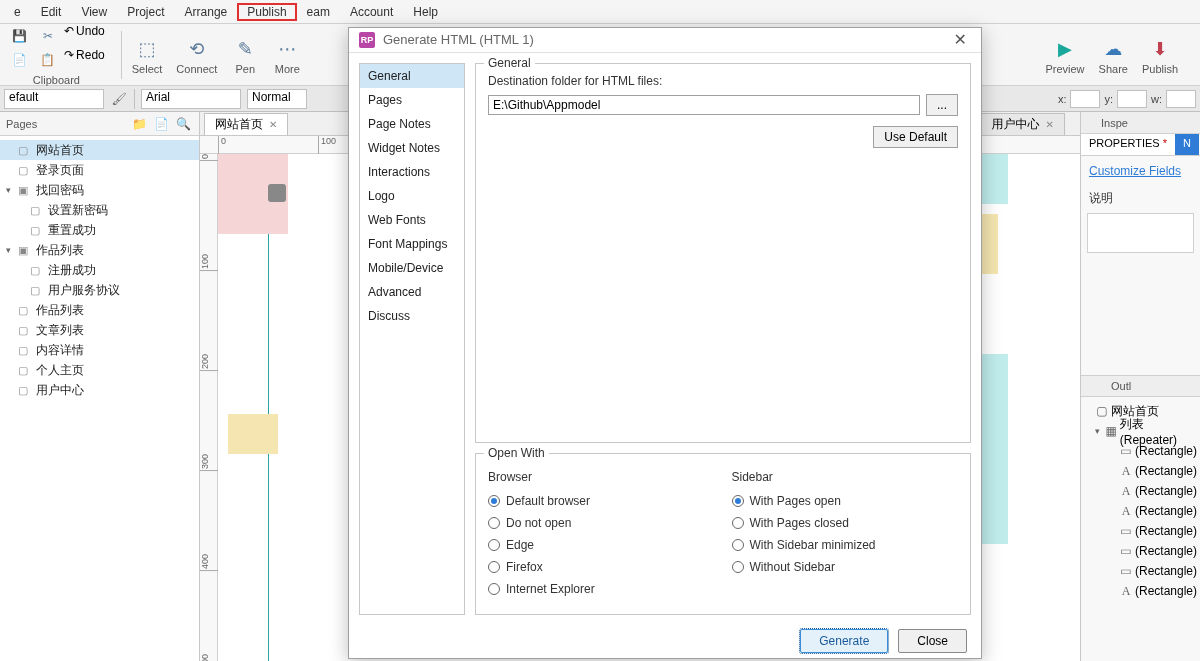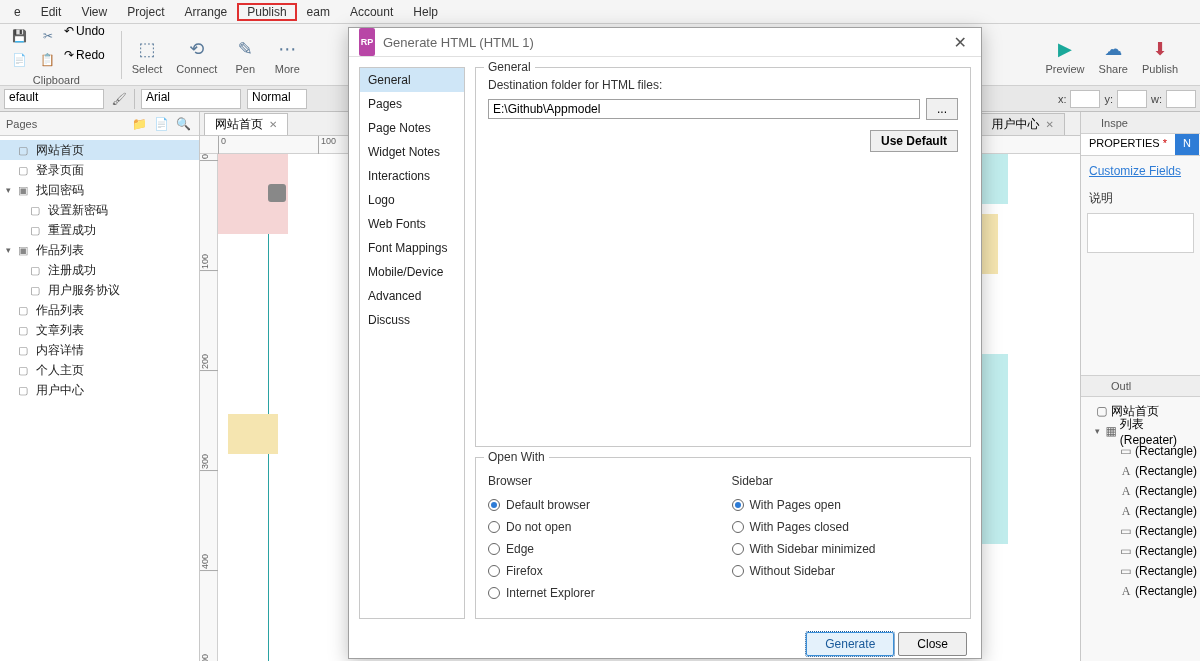--- a/index.html
+++ b/index.html
@@ -74,42 +74,42 @@
 .rp-header2 { margin-top: 120px; height: 22px; background: #eee; display: flex; align-items: center; padding-left: 30px; font-size: 11px; color: #555; border-top: 1px solid #d0d0d0; border-bottom: 1px solid #d0d0d0; }
 .outline-tree { padding: 4px 0; font-size: 11px; }
 .ot-item { display: flex; align-items: center; height: 20px; padding-left: 4px; }
 .ot-item .ot-icon { width: 14px; text-align: center; color: #666; margin-right: 2px; }
 .ot-item.l1 { padding-left: 14px; }
 .ot-item.l2 { padding-left: 28px; }
 
 
 .dialog { position: absolute; left: 348px; top: 27px; width: 634px; height: 632px; background: #fff; border: 1px solid #a0a0a0; box-shadow: 0 4px 18px rgba(0,0,0,0.25); display: flex; flex-direction: column; }
 .dlg-title { height: 30px; background: #fff; display: flex; align-items: center; padding: 0 10px; border-bottom: 1px solid #e0e0e0; }
-.dlg-title-icon { width: 16px; height: 28px; background: #b846a6; margin-right: 8px; border-radius: 2px; display:flex; align-items:center; justify-content:center; color:#fff; font-size:9px; font-weight:bold; }
+.dlg-title-icon { width: 16px; height: 16px; background: #b846a6; margin-right: 8px; border-radius: 2px; display:flex; align-items:center; justify-content:center; color:#fff; font-size:9px; font-weight:bold; }
 .dlg-title-text { color: #666; font-size: 13px; }
 .dlg-close { margin-left: auto; color: #555; font-size: 16px; cursor: pointer; padding: 0 4px; }
 .dlg-body { flex: 1; display: flex; padding: 10px; gap: 10px; }
 .dlg-nav { width: 106px; border: 1px solid #c8c8c8; background: #fff; }
 .dlg-nav-item { padding: 5px 8px; font-size: 12px; color: #222; cursor: pointer; white-space: nowrap; }
 .dlg-nav-item.selected { background: #cfe6f7; }
 .dlg-content { flex: 1; display: flex; flex-direction: column; gap: 10px; }
 .fieldset { border: 1px solid #c8c8c8; padding: 10px 12px 14px; position: relative; }
 .fieldset-legend { position: absolute; top: -8px; left: 8px; background: #fff; padding: 0 4px; font-size: 12px; color: #333; }
 .fld-label { font-size: 12px; color: #333; margin-bottom: 6px; }
 .fld-row { display: flex; gap: 6px; align-items: center; }
 .fld-input { flex: 1; height: 20px; border: 1px solid #a0a0a0; padding: 0 4px; font-size: 12px; }
 .fld-btn { height: 22px; padding: 0 10px; border: 1px solid #a0a0a0; background: #f0f0f0; font-size: 12px; cursor: pointer; }
-.fld-btn-right { margin-left: auto; font-weight: bold; }
+.fld-btn-right { margin-left: auto; }
 .openwith-cols { display: flex; gap: 17px; margin-top: 6px; }
 .ow-col { flex: 1; }
 .ow-heading { font-size: 12px; color: #333; margin-bottom: 6px; }
 .radio-row { display: flex; align-items: center; gap: 6px; height: 22px; font-size: 12px; color: #333; }
 .radio { width: 12px; height: 12px; border: 1px solid #666; border-radius: 50%; display: flex; align-items: center; justify-content: center; }
 .radio.checked::after { content: ""; width: 6px; height: 6px; background: #2e7cd6; border-radius: 50%; }
-.dlg-footer { height: 40px; display: flex; align-items: center; justify-content: flex-end; padding: 0 14px; gap: 4px; }
+.dlg-footer { height: 40px; display: flex; align-items: center; justify-content: flex-end; padding: 0 14px; gap: 10px; }
 .dlg-action-btn { height: 24px; padding: 0 18px; border: 1px solid #888; background: #f0f0f0; font-size: 12px; cursor: pointer; border-radius: 2px; }
 .dlg-action-btn.primary { border: 1px solid #3a8fd8; background: #e4f1fb; color: #1a5a9a; }
 .dlg-action-btn.primary:focus, .dlg-action-btn.primary.focused { outline: 1px dotted #1a5a9a; }
 .general-fs { flex: 0 0 auto; height: 380px; }
 .openwith-fs { flex: 0 0 auto; }
 .usedef-row { margin-top: 10px; display:flex; }
 </style>
 </head>
 <body>
 

